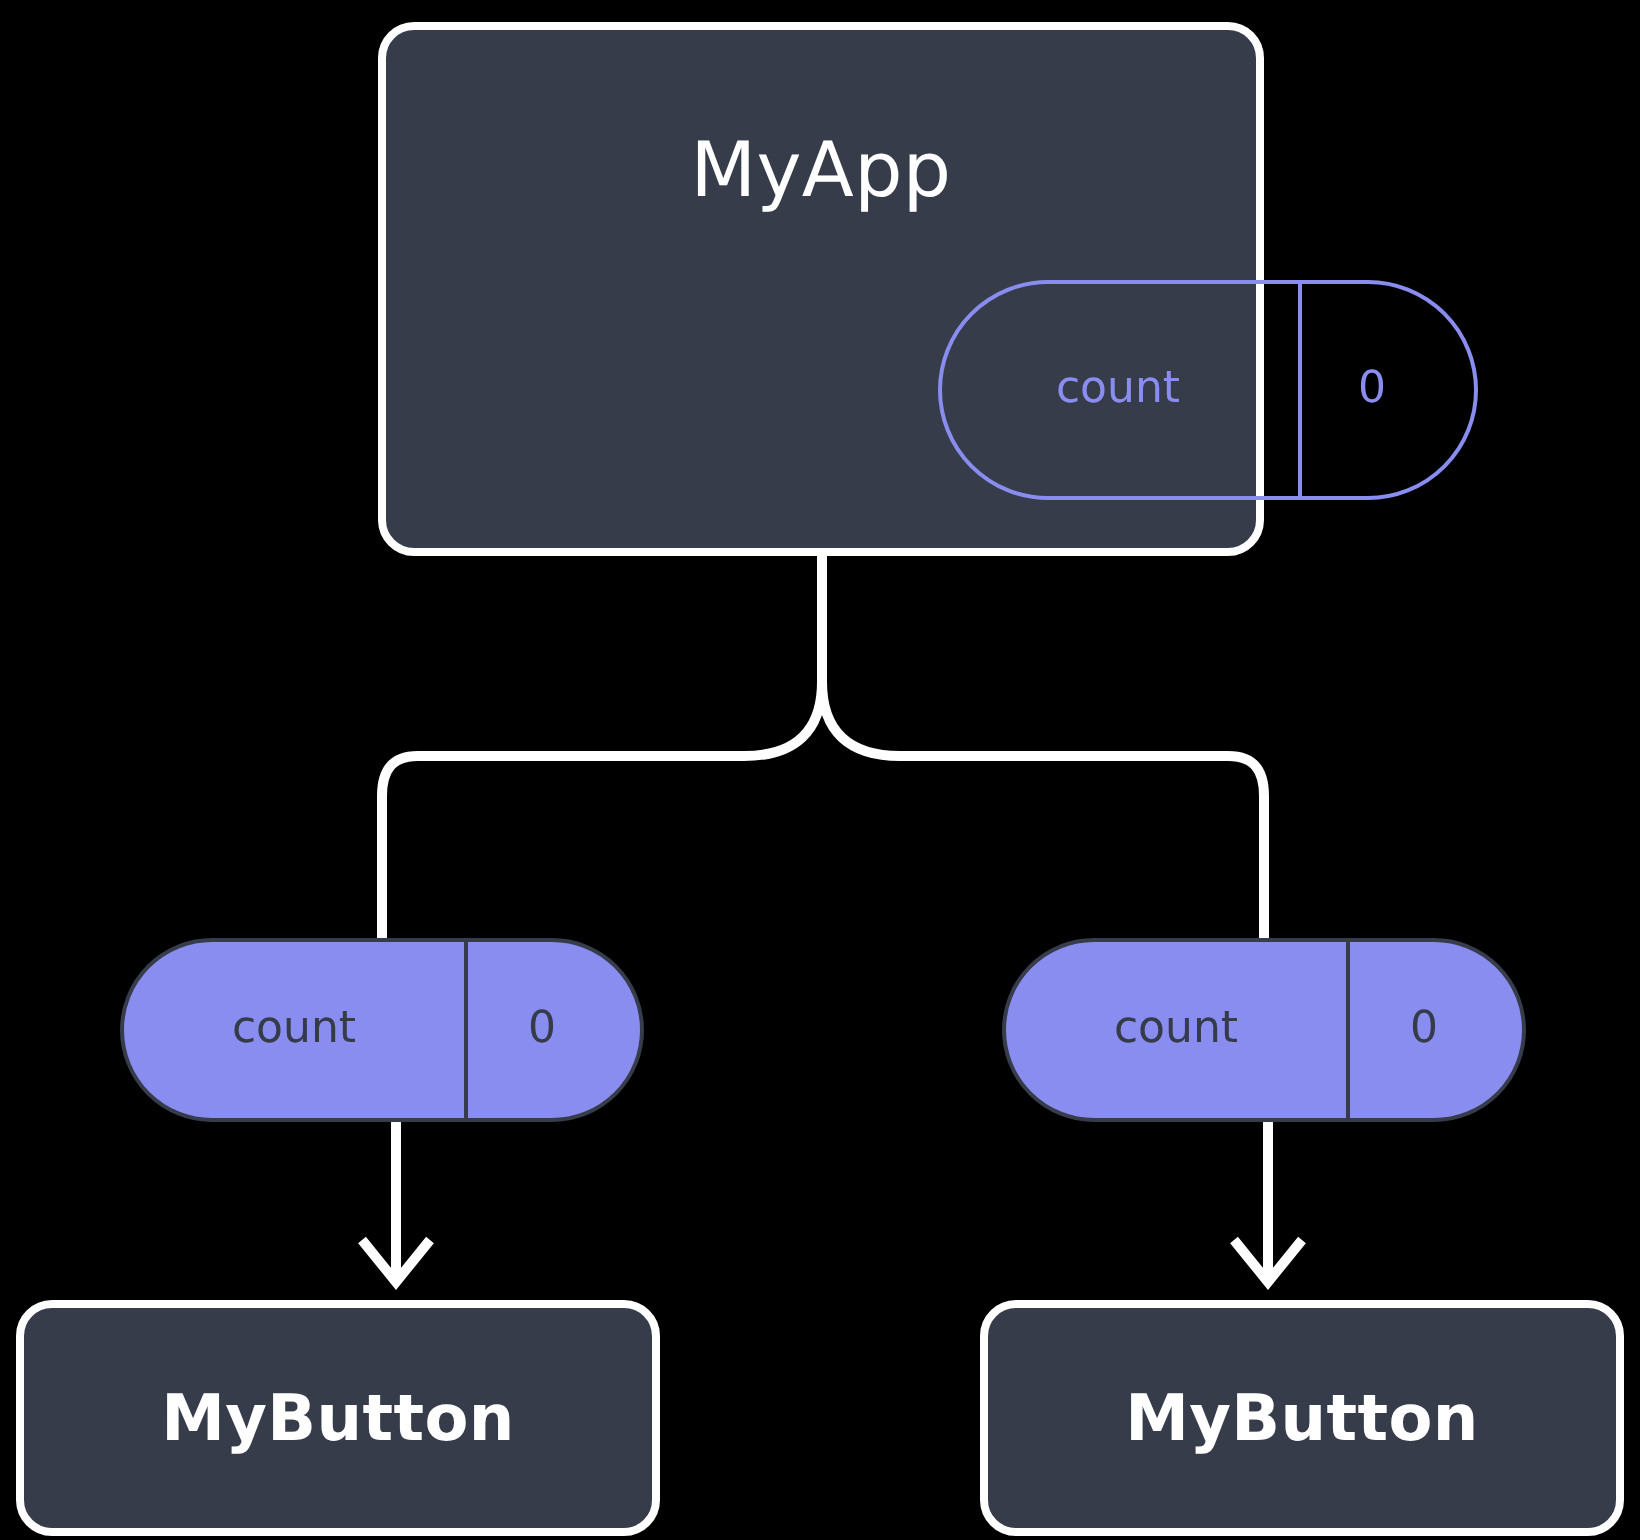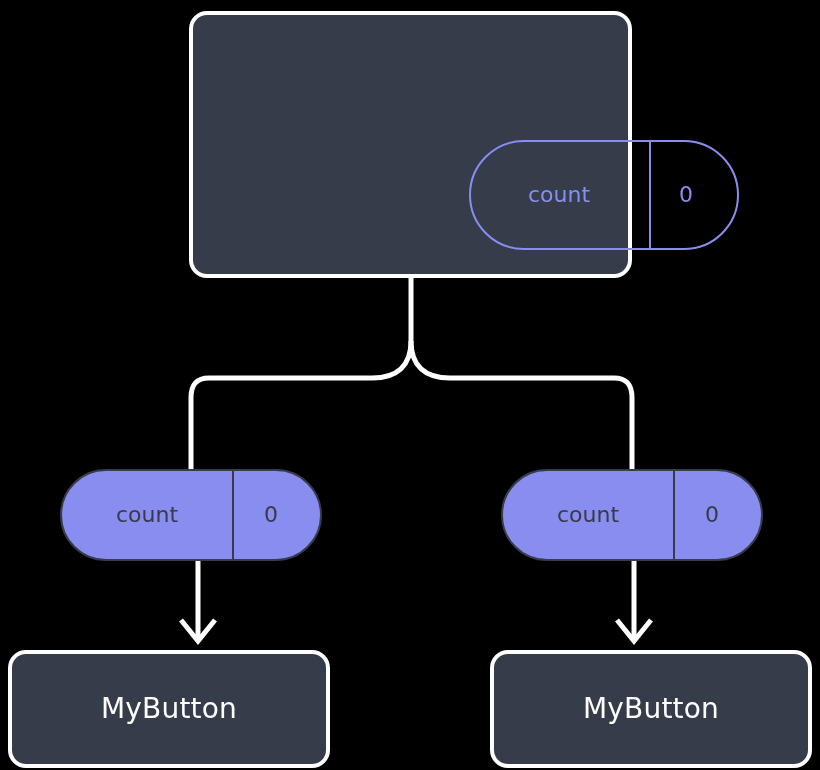--- a/index.html
+++ b/index.html
@@ -67,22 +67,22 @@
     right: 0;
     top: 48px;
     text-align: center;
     color: #ffffff;
     font-size: 38px;
     font-weight: 400;
     letter-spacing: 0.2px;
   }
   .leaf-title {
     color: #ffffff;
-    font-size: 28px;
-    font-weight: 400;
+    font-size: 32px;
+    font-weight: 700;
     letter-spacing: 0.2px;
     line-height: 1;
   }
 
   
   .state-pill {
     position: absolute;
     box-sizing: border-box;
     display: flex;
     align-items: stretch;
@@ -160,20 +160,21 @@
     <g fill="none" stroke="#ffffff" stroke-width="5" stroke-linecap="butt" stroke-linejoin="miter">
       <path d="M 198,561 L 198,641"></path>
       <path d="M 181,620 L 198,641 L 215,620"></path>
 
       <path d="M 634,561 L 634,641"></path>
       <path d="M 617,620 L 634,641 L 651,620"></path>
     </g>
   </svg>
 
   <div class="comp-card root">
+    <div class="card-title">MyApp</div>
 
     <div class="state-pill outlined">
       <div class="pill-key">count</div>
       <div class="pill-val">0</div>
     </div>
   </div>
 
   <div class="state-pill filled left">
     <div class="pill-key">count</div>
     <div class="pill-val">0</div>

